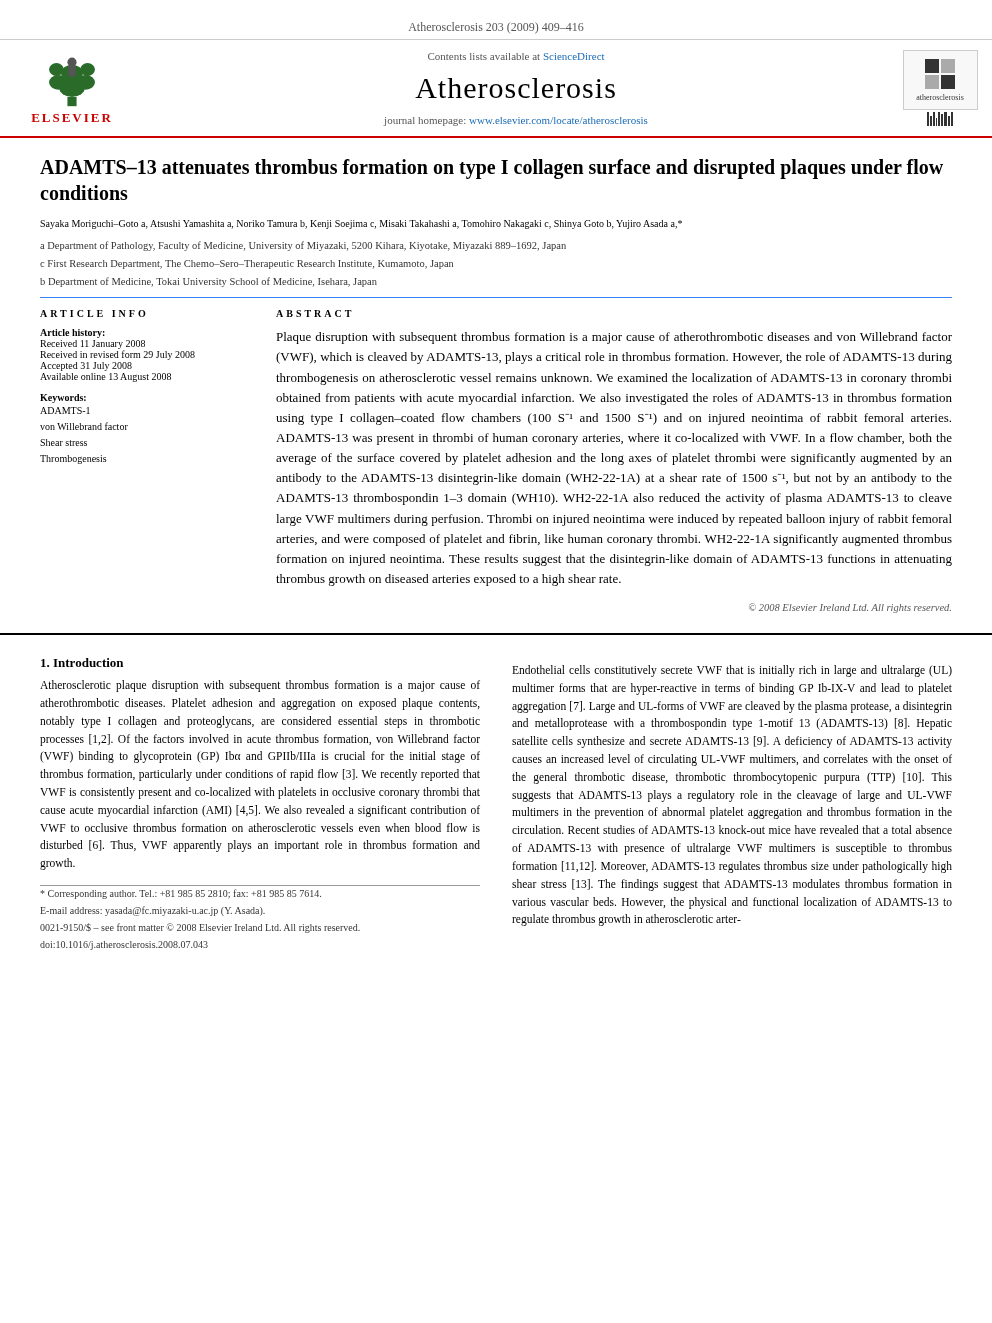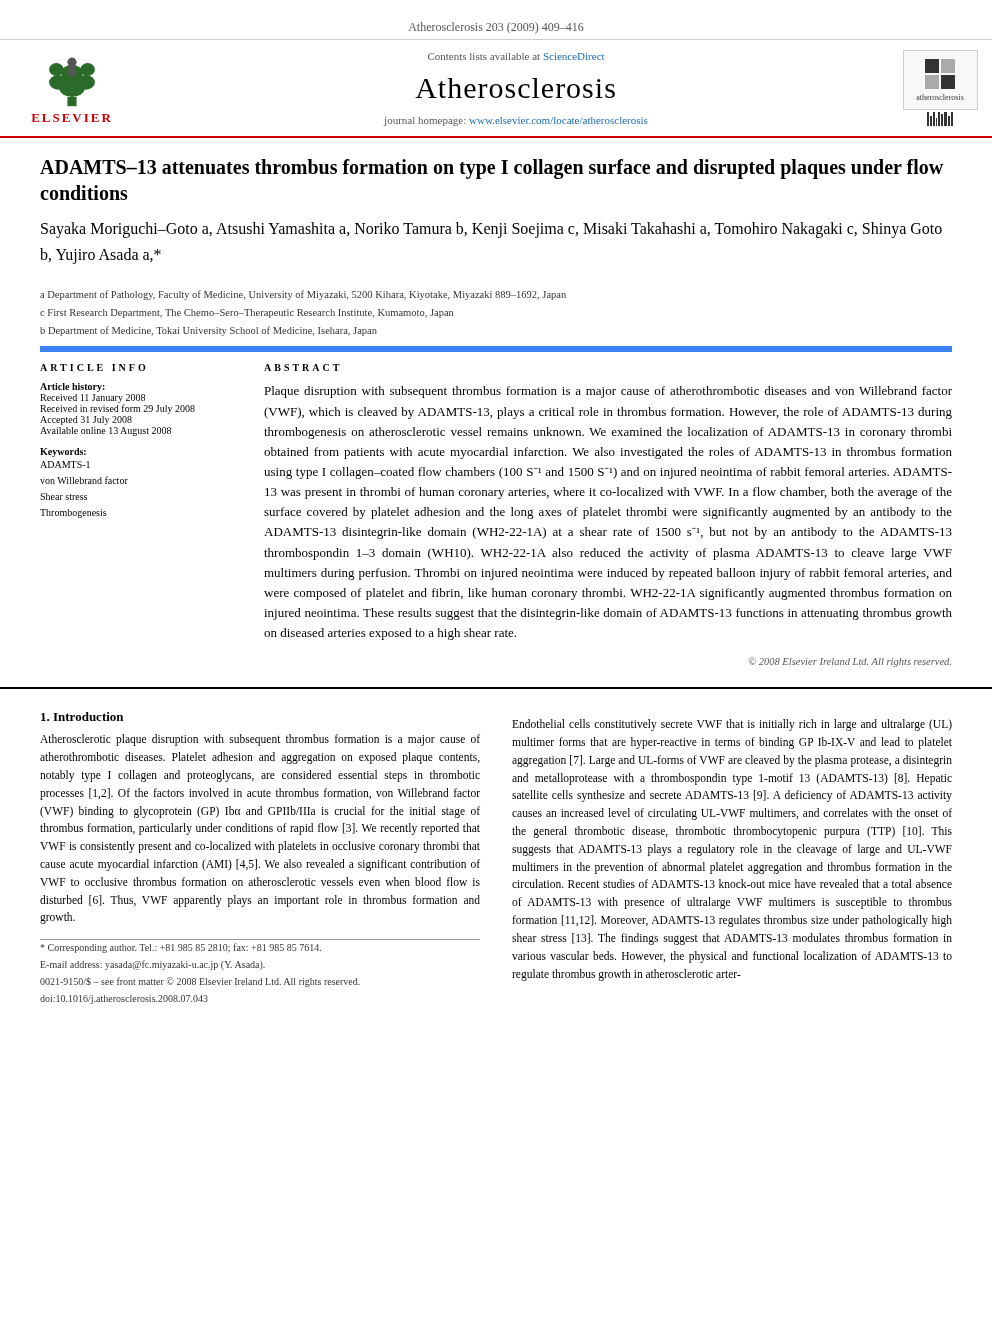--- a/index.html
+++ b/index.html
@@ -139,36 +139,36 @@
       padding: 16px 40px 20px 40px;
     }
     .article-title {
       font-size: 20px;
       font-weight: bold;
       line-height: 1.3;
       margin-bottom: 10px;
       color: #000;
     }
     .authors {
-      font-size: 16px;
-      margin-bottom: 20px;
+      font-size: 10px;
+      margin-bottom: 6px;
       line-height: 1.6;
     }
     .affiliations {
       font-size: 10.5px;
       color: #333;
       line-height: 1.5;
       margin-bottom: 0;
     }
     .affiliations p { margin-bottom: 2px; }
     
     .two-col {
       display: flex;
-      gap: 24px;
-      border-top: 6px solid #3b82f6;
+      gap: 36px;
+      border-top: 1px solid #3b82f6;
       padding-top: 10px;
       margin-top: 8px;
     }
     .col-left {
       width: 200px;
       flex-shrink: 0;
     }
     .col-right {
       flex: 1;
     }

